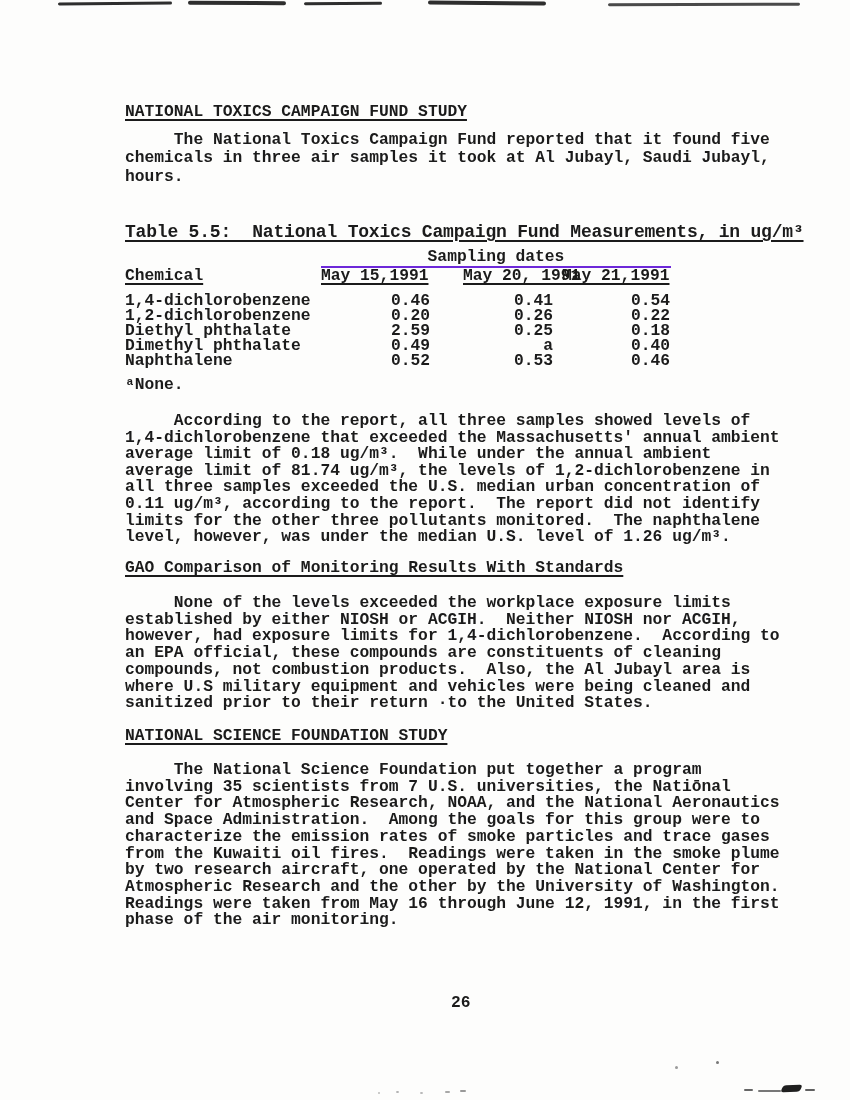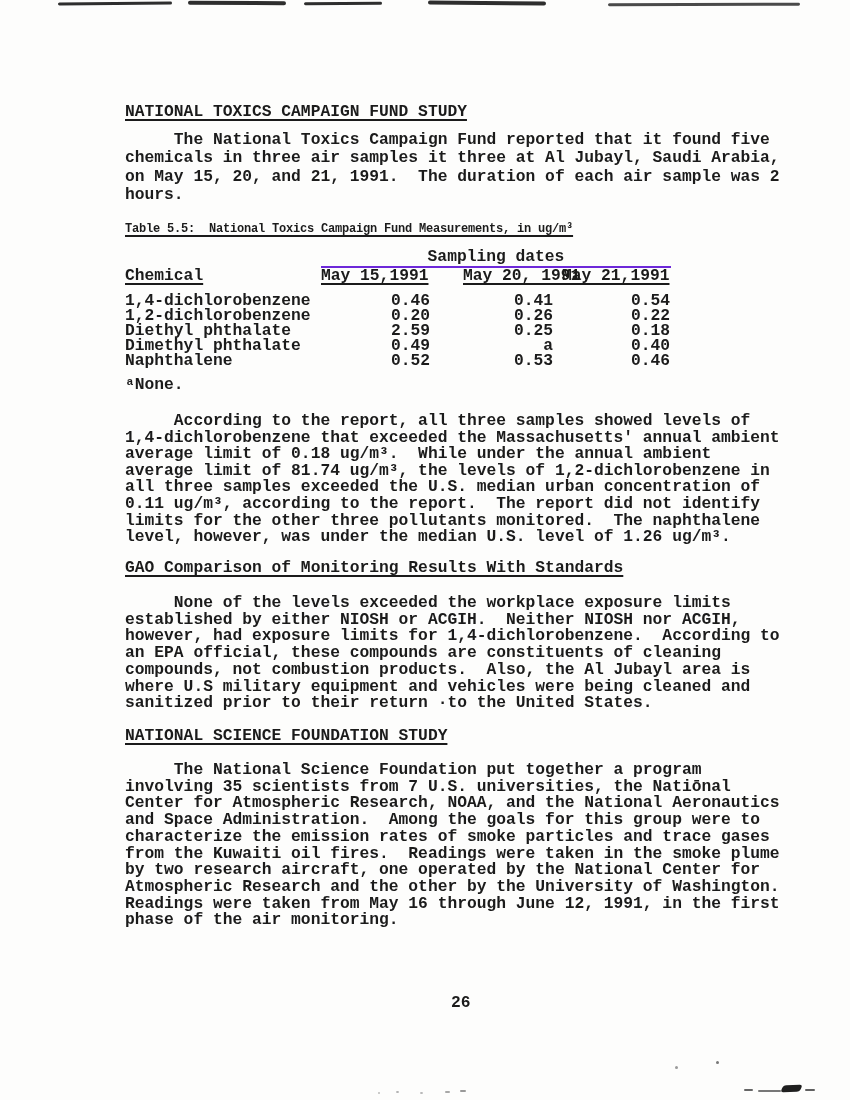--- a/index.html
+++ b/index.html
@@ -9,21 +9,21 @@
     font-family:"Liberation Mono","DejaVu Sans Mono",monospace;
     font-size:16.3px;font-weight:700;
   }
   .abs{position:absolute;}
   .pre{white-space:pre;}
   .para div{white-space:pre;}
   .lh18 div{line-height:18.3px;}
   .lh166 div{line-height:16.6px;}
   .lh167 div{line-height:16.7px;}
   .uline{text-decoration:underline;text-decoration-thickness:2px;text-underline-offset:3px;}
-  .caption{font-size:12px;letter-spacing:-0.2px;text-align:right;}
+  .caption{font-size:18px;letter-spacing:-0.2px;text-align:right;}
   
   .tcol{position:absolute;top:293px;}
   .tcol div{line-height:15px;white-space:pre;}
   .valcol{text-align:right;}
   .samp-rule{position:absolute;left:321px;top:247px;width:350px;height:19px;
     border-bottom:2px solid #6d28d9;text-align:center;}
   .thead{position:absolute;top:266px;white-space:pre;}
   
   .streak{position:absolute;background:#2e2e2e;border-radius:2px;}
   .speck{position:absolute;background:#9a9a9a;border-radius:50%;}
@@ -36,22 +36,21 @@
   <div class="streak" style="left:58px;top:2px;width:114px;height:3px;transform:rotate(-0.4deg);"></div>
   <div class="streak" style="left:188px;top:1px;width:98px;height:4px;transform:rotate(0.3deg);"></div>
   <div class="streak" style="left:304px;top:2px;width:78px;height:3px;transform:rotate(-0.5deg);"></div>
   <div class="streak" style="left:428px;top:1px;width:118px;height:4px;transform:rotate(0.4deg);"></div>
   <div class="streak" style="left:608px;top:3px;width:192px;height:3px;background:#4a4a4a;transform:rotate(-0.2deg);"></div>
 
   <div class="abs uline" style="left:125px;top:102px;">NATIONAL TOXICS CAMPAIGN FUND STUDY</div>
 
   <div class="abs para lh18" style="left:125px;top:131px;">
     <div>     The National Toxics Campaign Fund reported that it found five</div>
-    <div>chemicals in three air samples it three at Al Jubayl, Saudi Arabia,</div>
-    <div>on May 15, 20, and 21, 1991.  The duration of each air sample was 2</div>
+    <div>chemicals in three air samples it took at Al Jubayl, Saudi Jubayl,</div>
     <div>hours.</div>
   </div>
 
   <div class="abs uline caption pre" style="left:125px;top:222px;">Table 5.5:  National Toxics Campaign Fund Measurements, in ug/m³</div>
 
   <div class="samp-rule">
     <span>Sampling dates</span>
   </div>
 
   <span class="thead uline" style="left:125px;text-align:right;">Chemical</span>

